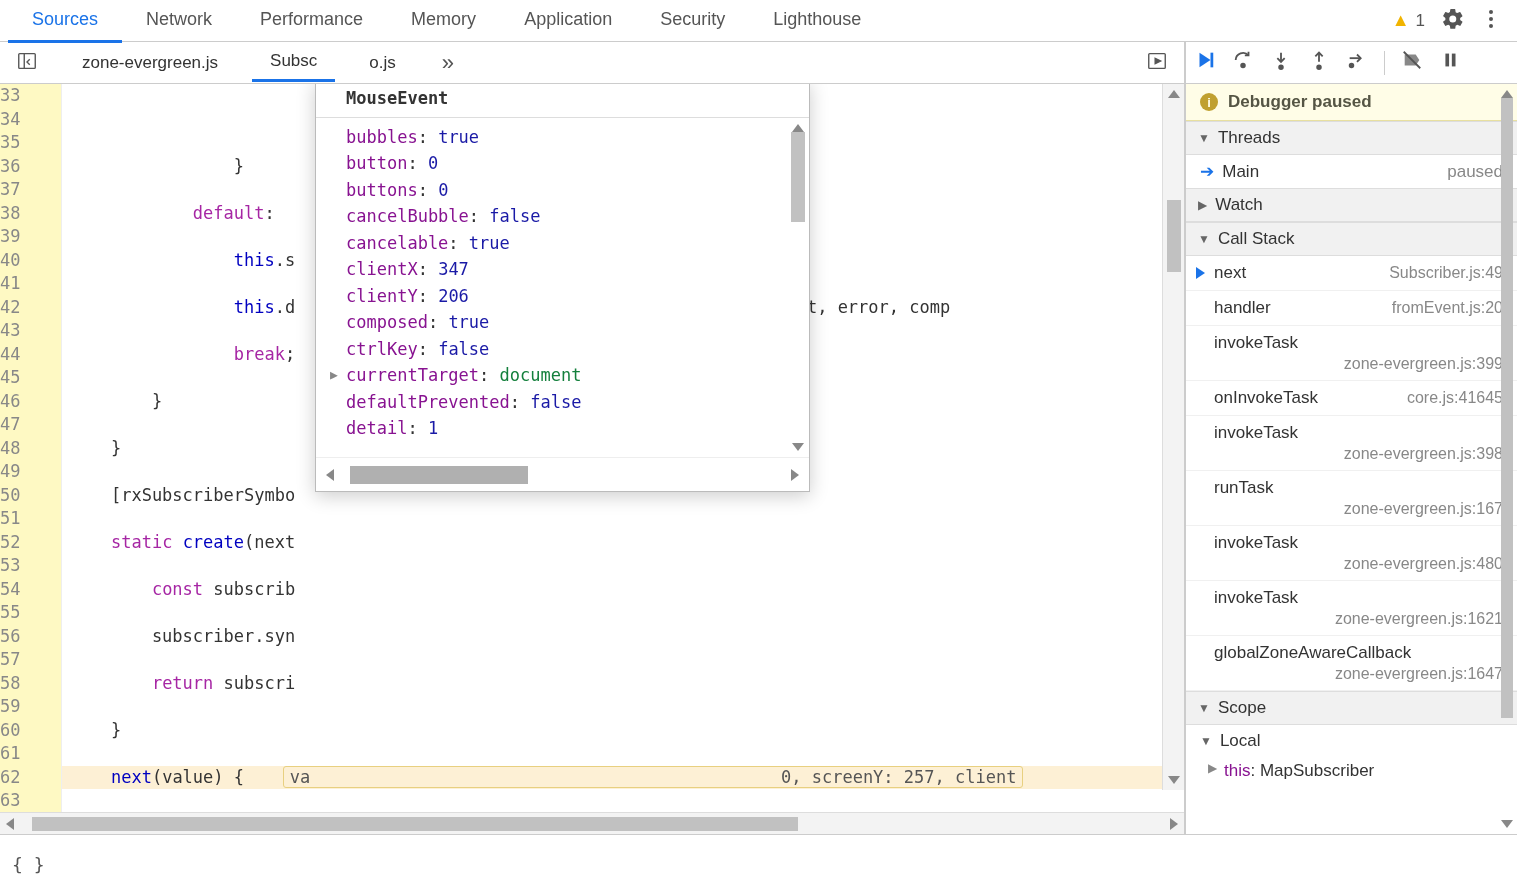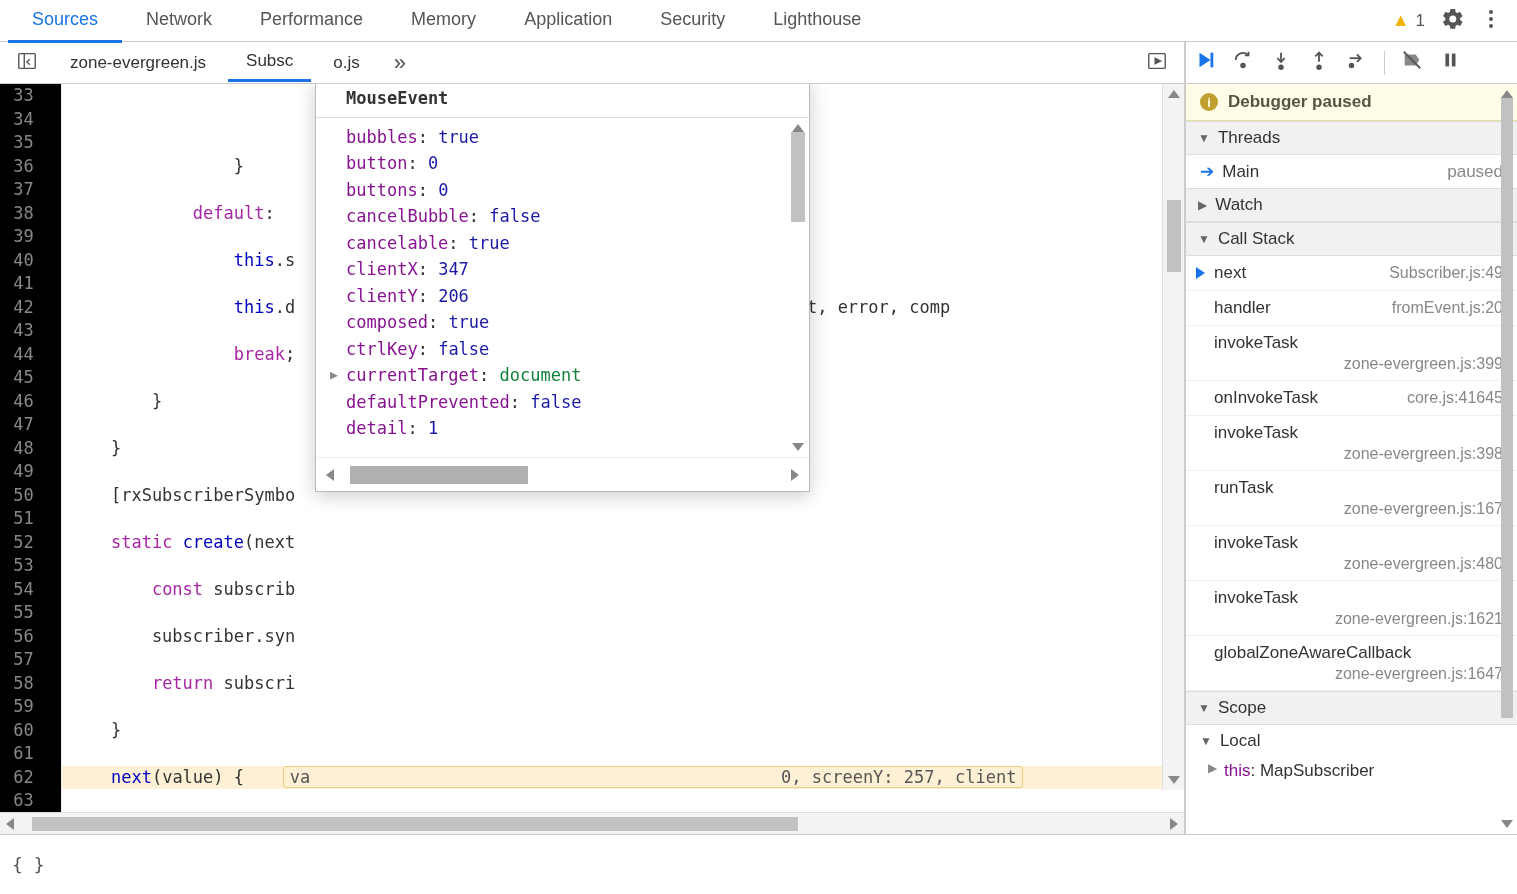--- a/index.html
+++ b/index.html
@@ -8,31 +8,31 @@
 .top-tabs { display: flex; align-items: center; border-bottom: 1px solid #ccc; height: 42px; padding: 0 8px; position: relative; }
 .top-tab { padding: 10px 24px; font-size: 18px; color: #555; cursor: pointer; border-bottom: 3px solid transparent; }
 .top-tab.active { color: #1a73e8; border-bottom-color: #1a73e8; text-align: center; }
 .warn-badge { margin-left: auto; display: flex; align-items: center; gap: 6px; color: #555; font-size: 17px; padding-right: 16px; }
 .warn-tri { color: #f1b400; font-size: 18px; }
 .gear-area { display: flex; align-items: center; gap: 14px; padding-right: 6px; }
 .gear-icon svg, .dots-icon svg { width: 24px; height: 24px; fill: #555; }
 
 .main { display: flex; height: 792px; }
 .code-area { flex: 1; display: flex; flex-direction: column; border-right: 1px solid #ccc; position: relative; }
-.file-tabs { display: flex; align-items: center; height: 42px; border-bottom: 1px solid #ccc; padding-left: 6px; gap: 4px; }
+.file-tabs { display: flex; align-items: center; height: 42px; border-bottom: 1px solid #ccc; padding-left: 6px; gap: 16px; }
 .panel-toggle { padding: 4px 10px; }
 .panel-toggle svg { width: 22px; height: 22px; stroke: #555; fill: none; stroke-width: 1.5; }
 .file-tab { padding: 8px 18px; font-size: 17px; color: #333; cursor: pointer; }
 .file-tab.active { border-bottom: 3px solid #1a73e8; }
 .file-more { padding: 0 12px; color: #555; font-size: 22px; }
 .exec-toggle { margin-left: auto; padding: 0 16px; }
 .exec-toggle svg { width: 22px; height: 22px; stroke: #555; fill: none; stroke-width: 1.5; }
 
 .editor { flex: 1; display: flex; font-family: Menlo, Consolas, monospace; font-size: 17px; line-height: 23.5px; position: relative; overflow: hidden; }
-.gutter { width: 62px; text-align: center; color: #888; padding-right: 14px; background: #000000; border-right: 1px solid #eee; user-select: none; }
+.gutter { width: 62px; text-align: left; color: #888; padding-right: 14px; background: #fef9c3; border-right: 1px solid #eee; user-select: none; }
 .gutter div { height: 23.5px; }
 .codelines { flex: 1; position: relative; white-space: pre; }
 .line { height: 23.5px; padding-left: 8px; }
 .line.hl-value { background: #fdf0d5; }
 .value-preview { background: #fdf0d5; border: 1px solid #e8d080; border-radius: 3px; padding: 0 6px; margin-left: 8px; color: #555; }
 .tok-kw { color: #a626a4; }
 .tok-def { color: #0000c0; }
 .tok-this { color: #0000c0; }
 
 .hscroll { height: 22px; background: #f3f3f3; display: flex; align-items: center; border-top: 1px solid #ddd; padding: 0 6px; }

